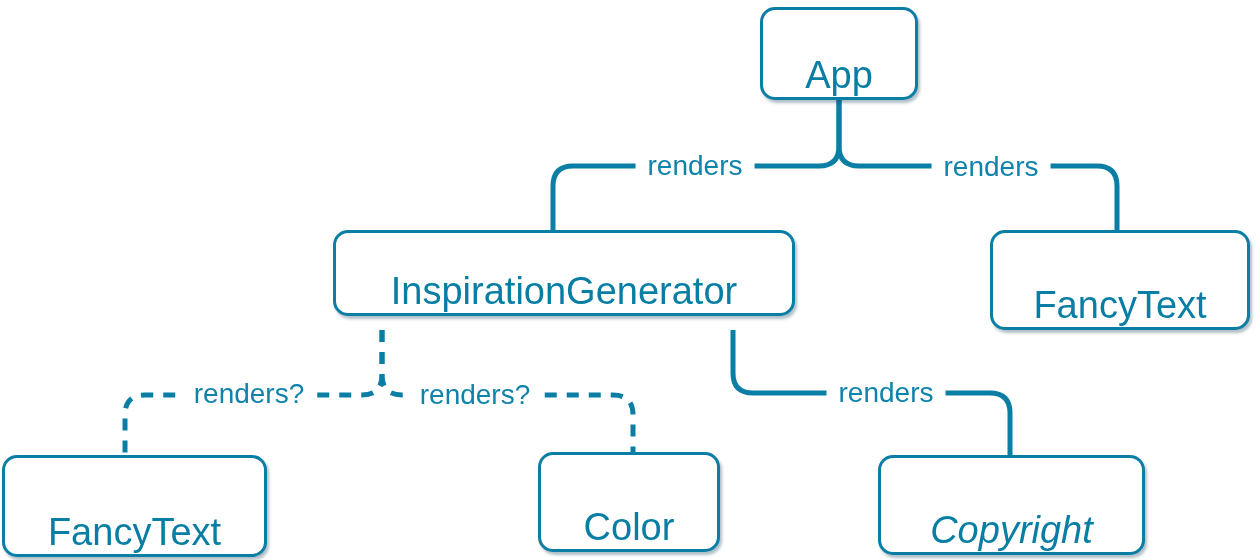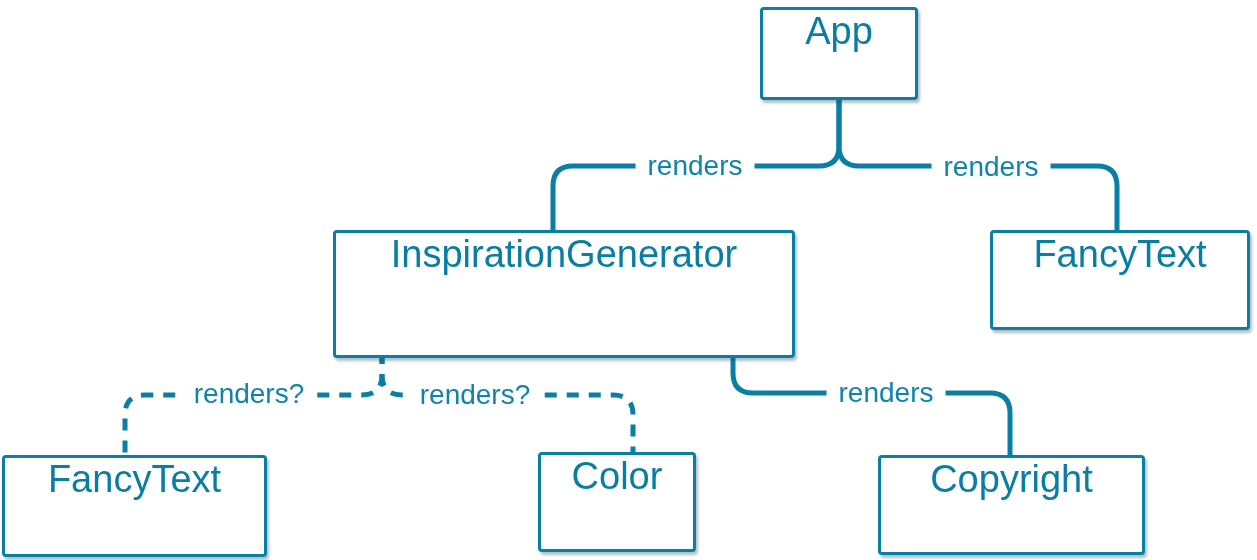--- a/index.html
+++ b/index.html
@@ -40,37 +40,37 @@
     font-weight:normal;
     line-height:1;
     padding:2px 12px;
     white-space:nowrap;
   }
   .node{
     position:absolute;
     box-sizing:border-box;
     background:var(--node-bg);
     border:3px solid var(--stroke);
-    border-radius:4px;
+    border-radius:15px;
     box-shadow:2px 3px 3px rgba(30,70,95,0.35);
     display:flex;
-    align-items:flex-start;
+    align-items:flex-end;
     justify-content:center;
     color:var(--node-text);
     font-size:38px;
     font-weight:500;
     white-space:nowrap;
   }
   
   .node-app{left:760px;top:7px;width:158px;height:93px;}
-  .node-ig{left:333px;top:230px;width:462px;height:128px;}
+  .node-ig{left:333px;top:230px;width:462px;height:86px;}
   .node-fancy-right{left:990px;top:230px;width:260px;height:100px;}
   .node-fancy-left{left:2px;top:455px;width:265px;height:102px;}
-  .node-color{left:538px;top:452px;width:158px;height:100px;}
-  .node-copyright{left:878px;top:455px;width:267px;height:100px;}
+  .node-color{left:538px;top:452px;width:182px;height:100px;}
+  .node-copyright{left:878px;top:455px;width:267px;height:100px;font-style:italic;}
   
   .lbl-renders-left{left:695px;top:166px;}
   .lbl-renders-right{left:991px;top:167px;}
   .lbl-renders-q-left{left:249px;top:394px;}
   .lbl-renders-q-right{left:475px;top:395px;}
   .lbl-renders-bottom{left:886px;top:393px;}
 </style>
 </head>
 <body>
 

